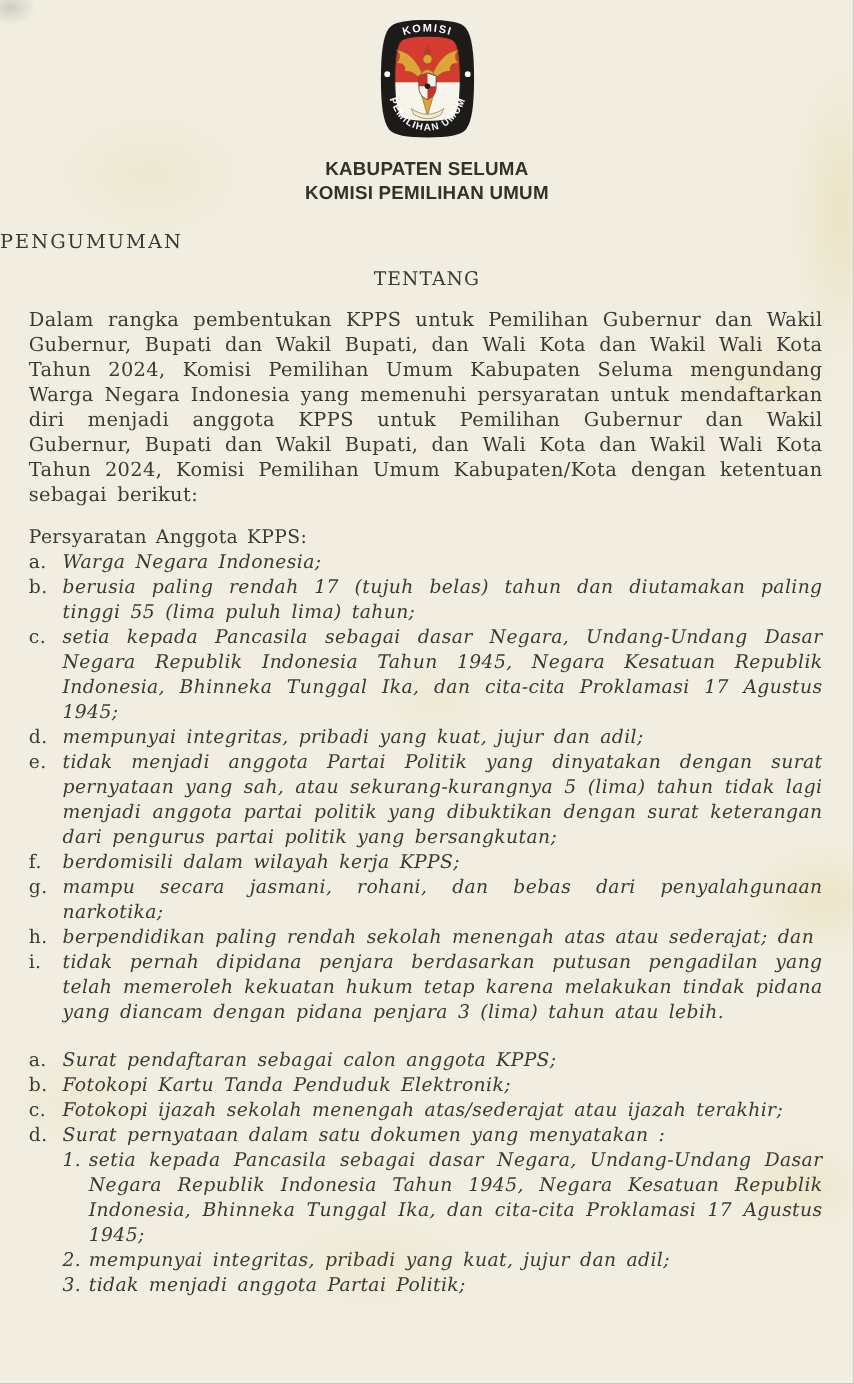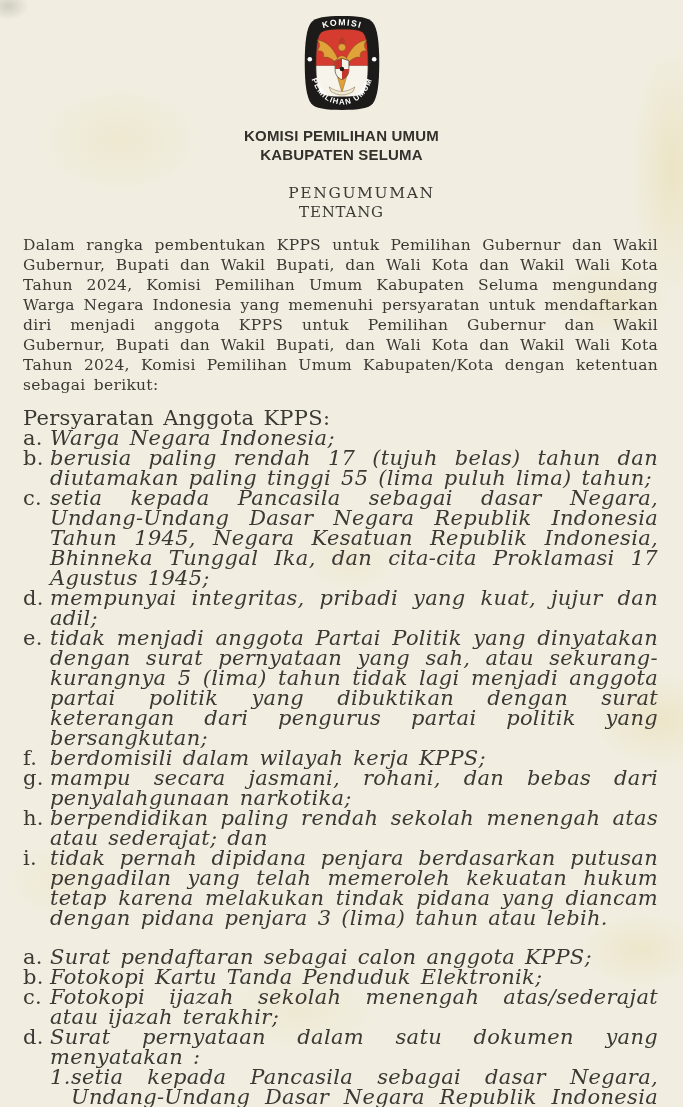--- a/index.html
+++ b/index.html
@@ -24,31 +24,31 @@
     overflow:hidden;
   }
   .logo-wrap{position:absolute;top:13px;left:50%;transform:translateX(-50%);width:92px;height:100px;}
   .content{position:absolute;top:113px;left:0;right:0;}
   .org{
     margin-top:13px;text-align:center;
     font-family:"Liberation Sans",sans-serif;
     font-size:15px;font-weight:700;line-height:19px;
     color:#34312d;letter-spacing:.2px;
   }
-  .doc-type{margin-top:20px;text-align:center;font-size:15.5px;line-height:19px;letter-spacing:1.6px;margin-left:40px;}
+  .doc-type{margin-top:20px;text-align:left;font-size:15.5px;line-height:19px;letter-spacing:1.6px;}
   .doc-number{text-align:center;font-size:15.5px;line-height:19px;letter-spacing:.6px;}
-  .about{text-align:center;font-size:15px;line-height:18px;letter-spacing:.8px;}
+  .about{margin-top:11px;text-align:center;font-size:15px;line-height:18px;letter-spacing:.8px;}
   .about div{letter-spacing:.8px;}
   .body-text{
     margin:14px 25px 0 23px;
     font-size:15.5px;line-height:20px;
     text-align:justify;
     letter-spacing:.3px;word-spacing:3px;
   }
-  .section{margin:13px 25px 0 23px;font-size:21px;line-height:20px;}
+  .section{margin:13px 25px 0 23px;font-size:15px;line-height:20px;}
   .section.docs{margin-top:19px;}
   .sec-heading{letter-spacing:.3px;word-spacing:2px;}
   .list{margin:0;}
   .item{display:flex;align-items:flex-start;}
   .item .lbl{flex:0 0 27px;letter-spacing:.3px;}
   .item .txt{flex:1;text-align:justify;letter-spacing:.3px;word-spacing:3px;font-style:italic;}
   .sublist{display:block;}
   .sublist .subitem{display:flex;align-items:flex-start;}
   .sublist .lbl2{flex:0 0 21px;}
   .sublist .txt2{flex:1;text-align:justify;letter-spacing:.3px;word-spacing:3px;}
@@ -101,22 +101,22 @@
       </text>
       <text font-family="Liberation Sans, sans-serif" font-size="8.5" font-weight="bold" fill="#ffffff" letter-spacing="1.2">
         <textPath href="#bottomArc" startOffset="50%" text-anchor="middle">PEMILIHAN UMUM</textPath>
       </text>
     </svg>
   </div>
 
   <div class="content">
 
     <div class="org">
+      <div>KABUPATEN SELUMA</div>
       <div>KOMISI PEMILIHAN UMUM</div>
-      <div>KABUPATEN SELUMA</div>
     </div>
 
     <div class="doc-type">PENGUMUMAN</div>
 
     <div class="about">
       <div>TENTANG</div>
       <div>
 
       <div></div>
           <div></div>

